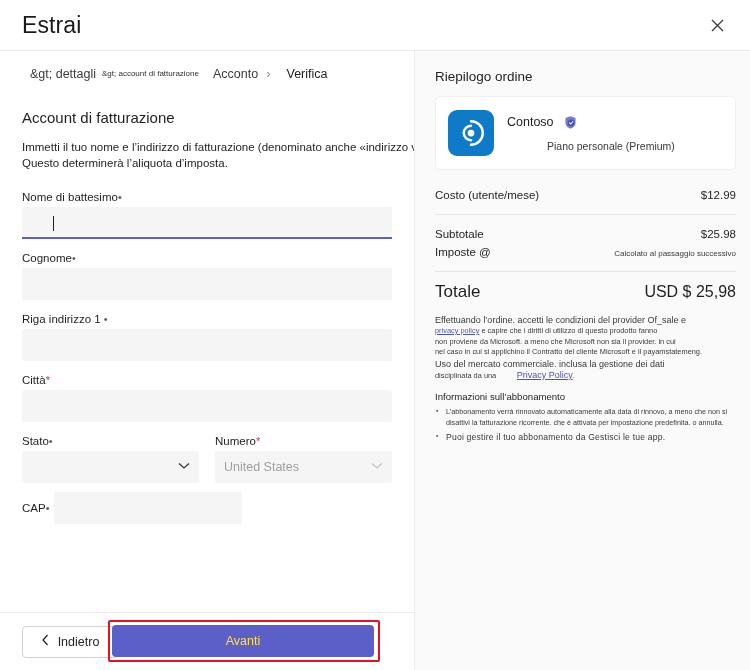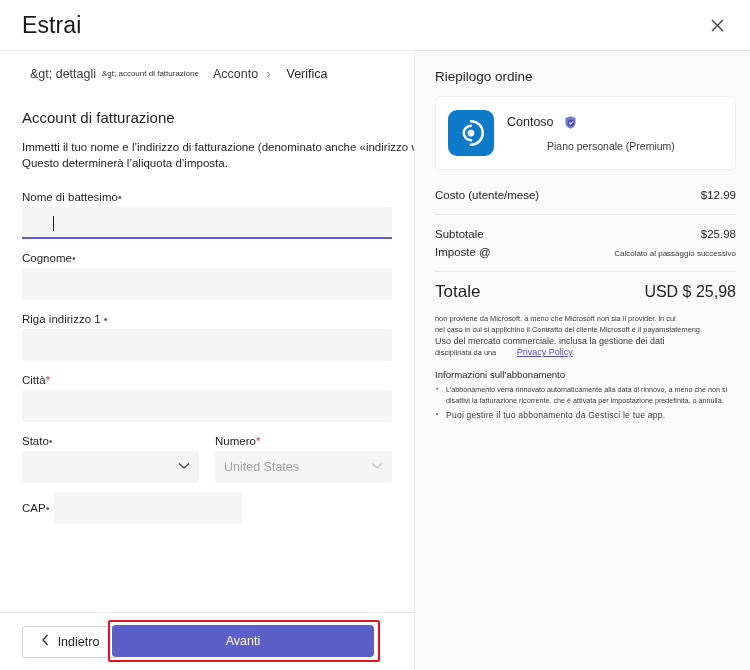--- a/index.html
+++ b/index.html
@@ -88,21 +88,21 @@
     display: flex; align-items: center; padding: 0 22px; position: relative;
   }
   .btn-back {
     height: 32px; min-width: 96px; background: #fff; border: 1px solid #d1d1d1; border-radius: 4px;
     display: flex; align-items: center; justify-content: center; gap: 9px;
     font-size: 12.5px; color: #242424; cursor: pointer; padding: 0 14px;
   }
   .btn-back .chev-l { font-size: 12px; color: #242424; }
   .btn-next {
     position: absolute; left: 112px; top: 12px;
-    width: 262px; height: 32px; background: #5b5fc7; color: #fef9c3;
+    width: 262px; height: 32px; background: #5b5fc7; color: #fde047;
     border: none; border-radius: 4px; font-size: 12.5px; cursor: pointer;
     font-family: "Liberation Sans", sans-serif;
     display: flex; align-items: center; justify-content: center;
   }
   .annot {
     position: absolute; left: 108px; top: 7px; width: 272px; height: 42px;
     border: 2px solid #e81123; border-radius: 2px; pointer-events: none;
   }
 
   
@@ -302,20 +302,22 @@
       </div>
 
       <div class="divider"></div>
 
       <div class="total-row">
         <span class="total-label">Totale</span>
         <span class="total-value">USD $ 25,98</span>
       </div>
 
       <div class="legal">
+        <span class="ln big">Effettuando l’ordine. accetti le condizioni del provider Of_sale e</span>
+        <span class="ln"><a class="link">privacy policy</a><span> e capire che i diritti di utilizzo di questo prodotto fanno</span></span>
         <span class="ln">non proviene da Microsoft. a meno che Microsoft non sia il provider. in cui</span>
         <span class="ln">nel caso in cui si applichino il Contratto del cliente Microsoft e il payamstatemeng.</span>
         <span class="ln big">Uso del mercato commerciale. inclusa la gestione dei dati</span>
         <span class="ln"><span>disciplinata da una</span>&nbsp;&nbsp;&nbsp;&nbsp;&nbsp;&nbsp;&nbsp;&nbsp;&nbsp;&nbsp;<a class="link" style="font-size:9px">Privacy Policy</a><span>.</span></span>
       </div>
 
       <div class="sub-title">Informazioni sull’abbonamento</div>
       <ul class="sub-list">
         <li>
           <span>L’abbonamento verrà rinnovato automaticamente alla data di rinnovo, a meno che non si</span>

